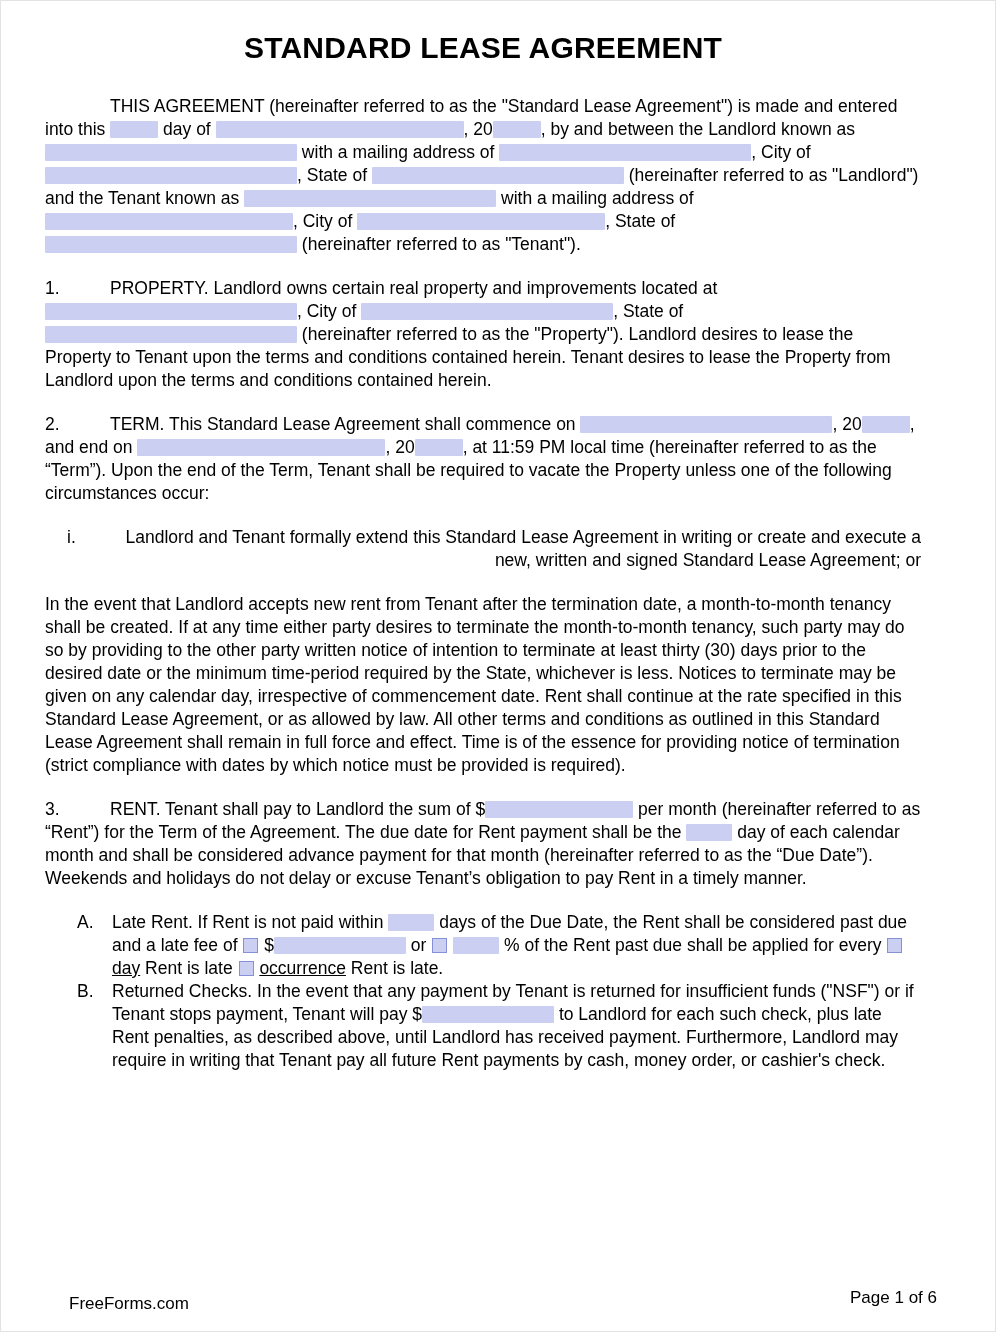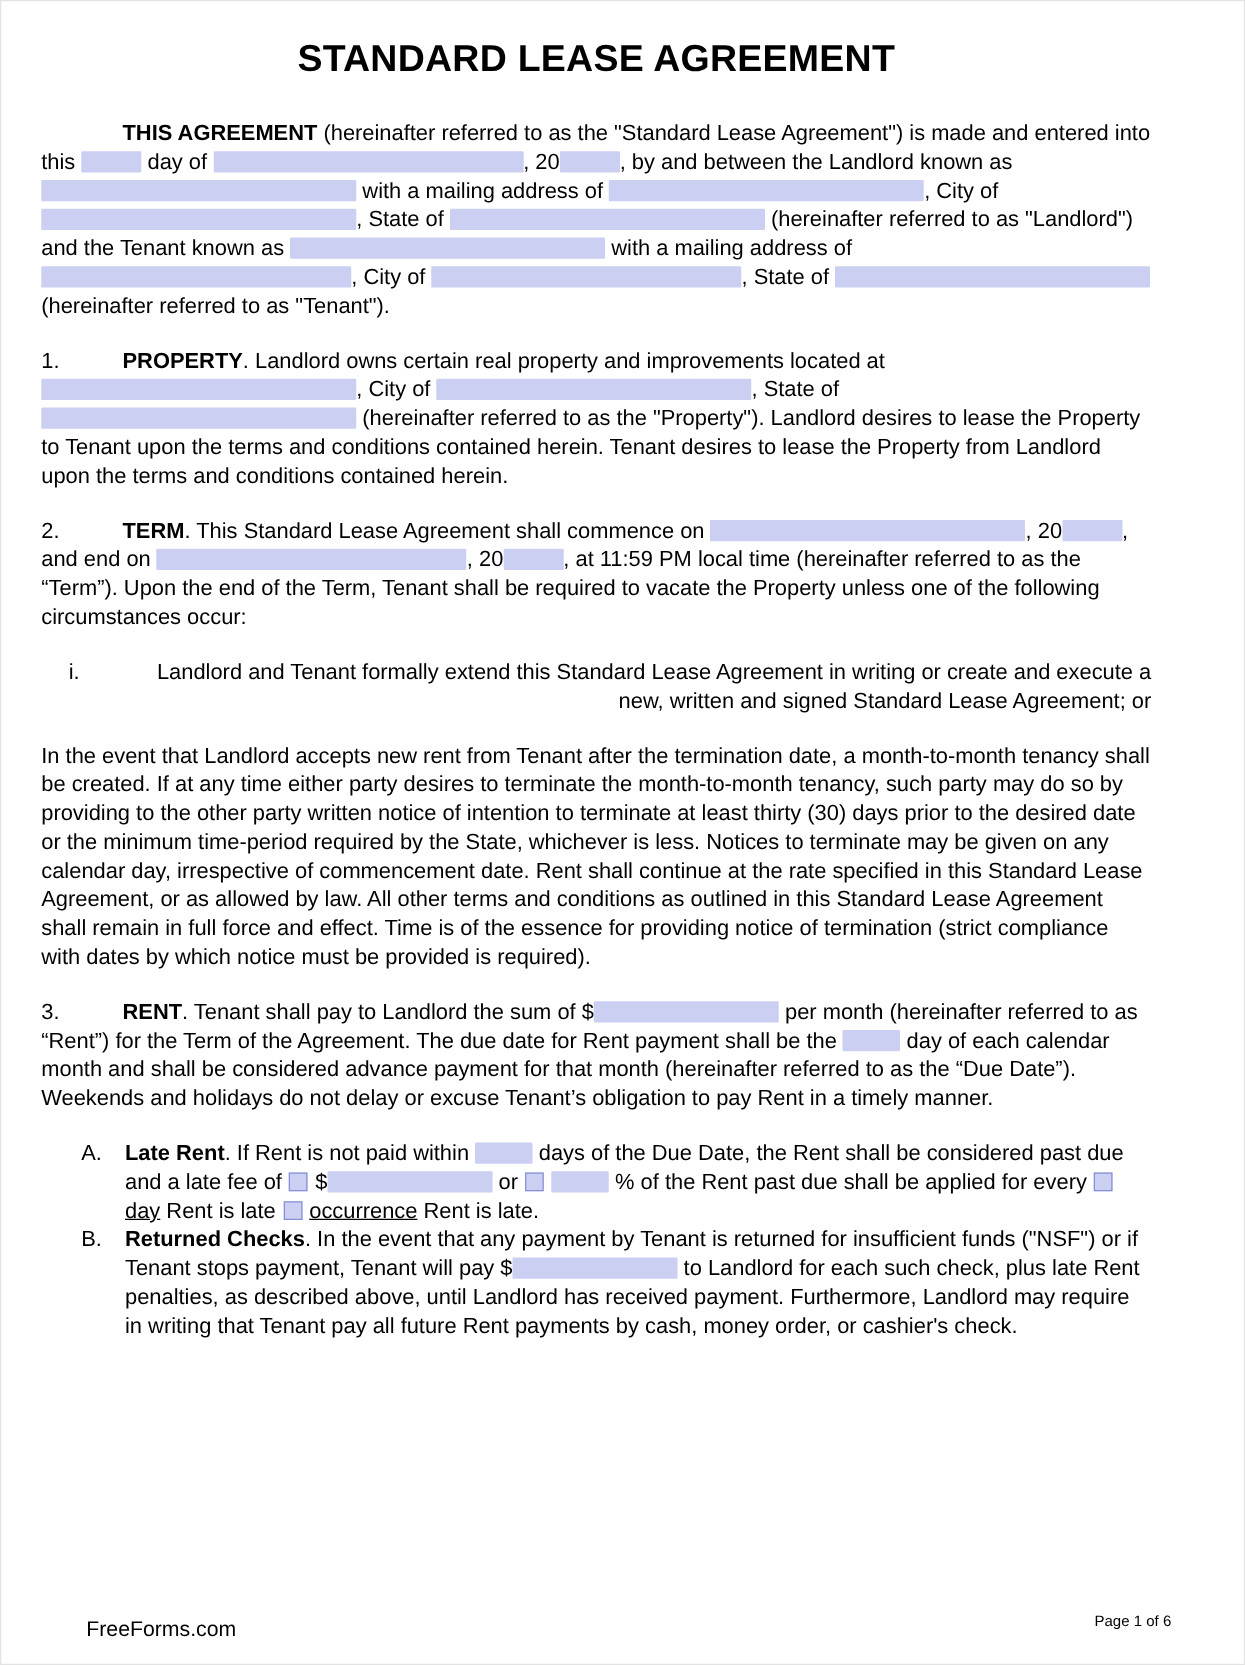--- a/index.html
+++ b/index.html
@@ -1,50 +1,50 @@
 <!DOCTYPE html>
 <html style="--field-color: #cbcff2; --checkbox-border: #8690d6; --text-color: #000000; --page-border: #e3e3e3;"><head>
 <meta charset="utf-8">
 <style>
   html, body { margin: 0; padding: 0; background: #ffffff; }
   .page {
     width: 996px; height: 1332px; box-sizing: border-box; position: relative;
     background: #fff; border: 1px solid var(--page-border, #e3e3e3);
-    padding: 30px 74px 0 32px;
+    padding: 30px 74px 0 44px;
     font-family: "Liberation Sans", sans-serif;
     color: var(--text-color, #000);
     font-size: 17.5px; line-height: 23px;
   }
   .title {
     margin: 0 0 30px; font-size: 30px; line-height: 34px; font-weight: 700;
     text-align: center; letter-spacing: 0.2px;
   }
   .para { margin: 0 0 21px; }
   .intro { text-indent: 65px; }
   .num { display: inline-block; width: 65px; }
-  .b { font-weight: 700; }
+  .b { font-weight: 400; }
   .u { text-decoration: underline; }
   .blank {
     display: inline-block; height: 17px; border-radius: 1px;
     background: var(--field-color, #cbcff2); vertical-align: -3px;
   }
   .checkbox {
     display: inline-block; width: 15px; height: 15px; box-sizing: border-box;
     background: var(--field-color, #cbcff2);
     border: 1.5px solid var(--checkbox-border, #8690d6);
     vertical-align: -2px; margin: 0 1px;
   }
   .list-item { display: flex; margin-left: 22px; }
   .list-label { flex: 0 0 45px; }
   .list-content { flex: 1; text-align: right; }
   .sub-item { display: flex; margin-left: 32px; }
   .sub-label { flex: 0 0 35px; }
   .sub-content { flex: 1; }
   .footer-left { position: absolute; left: 68px; bottom: 16px; font-size: 17px; }
-  .footer-right { position: absolute; right: 58px; bottom: 22px; font-size: 12px; }
+  .footer-right { position: absolute; right: 58px; bottom: 22px; font-size: 17px; }
 </style>
 </head>
 <body>
 
 <div class="page">
 
   <h1 class="title">STANDARD LEASE AGREEMENT</h1>
 
   <p class="para intro"><span class="b">THIS AGREEMENT</span><span> (hereinafter referred to as the "Standard Lease Agreement") is made and entered into this </span><span class="blank" style="width: 48px;"></span><span> day of </span><span class="blank" style="width: 248px;"></span><span>, 20</span><span class="blank" style="width: 48px;"></span><span>, by and between the Landlord known as </span><span class="blank" style="width: 252px;"></span><span> with a mailing address of </span><span class="blank" style="width: 252px;"></span><span>, City of </span><span class="blank" style="width: 252px;"></span><span>, State of </span><span class="blank" style="width: 252px;"></span><span> (hereinafter referred to as "Landlord") and the Tenant known as </span><span class="blank" style="width: 252px;"></span><span> with a mailing address of </span><span class="blank" style="width: 248px;"></span><span>, City of </span><span class="blank" style="width: 248px;"></span><span>, State of </span><span class="blank" style="width: 252px;"></span><span> (hereinafter referred to as "Tenant").</span></p>
 

